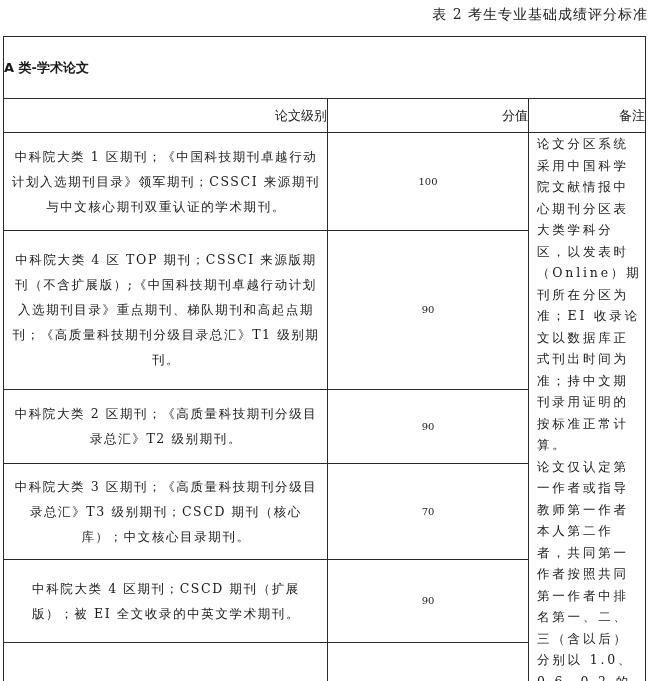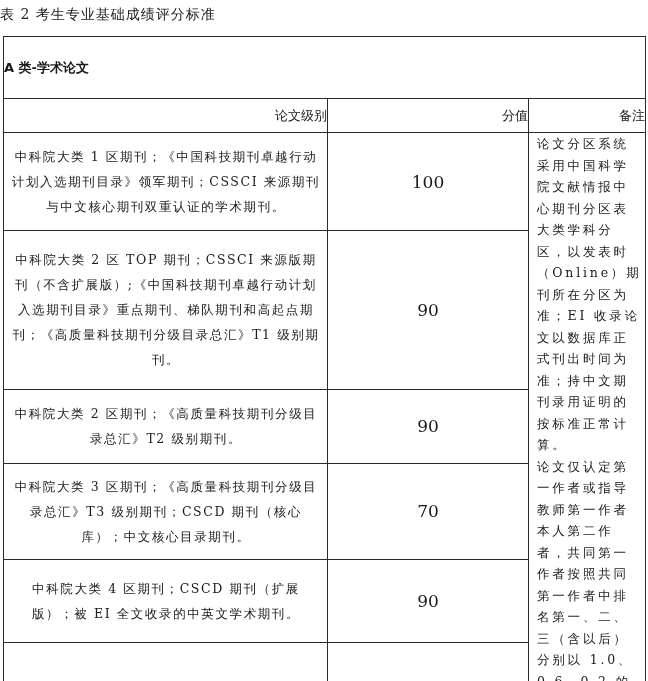--- a/index.html
+++ b/index.html
@@ -1,28 +1,28 @@
 <!DOCTYPE html>
 <html><head>
 <meta charset="utf-8">
 <style>
   html, body { margin:0; padding:0; background:#ffffff; }
   body { width:648px; height:681px; position:relative; overflow:hidden;
          font-family: "DejaVu Serif", "Liberation Serif", serif; color:#1a1a1a; }
-  .title { position:absolute; top:6px; left:0; width:648px; text-align:left;
+  .title { position:absolute; top:6px; left:0; width:648px; text-align:right;
            font-size:14px; letter-spacing:1px; color:#222; }
   table.grid { position:absolute; left:3px; top:36px; width:642px;
                border-collapse:collapse; table-layout:fixed; }
   table.grid td { border:1.5px solid #2a2a2a; padding:0; vertical-align:middle; }
   .sec-head { height:61px; font-family:"DejaVu Sans","Liberation Sans",sans-serif;
               font-weight:bold; font-size:13px; }
   .col-head { height:33px; text-align:right; font-size:13px; }
   .level { font-size:12.5px; line-height:25px; padding:0 6px 0 7px !important;
            letter-spacing:1.6px; text-align:center; }
-  .score { text-align:center; font-size:17px; }
+  .score { text-align:center; font-size:10px; }
   .remark { vertical-align:top !important; font-size:12.5px; line-height:21.5px;
             letter-spacing:2.8px; padding:0 2px 0 8px !important; }
   .remark p { margin:0; }
   .r1 { height:78px; }
   .r2 { height:101px; }
   .r3 { height:59px; }
   .r4 { height:75px; }
   .r5 { height:66px; }
   .r6 { height:74px; }
 </style>
@@ -48,21 +48,21 @@
   </tr>
   <tr class="r1">
     <td class="level">中科院大类 1 区期刊；《中国科技期刊卓越行动计划入选期刊目录》领军期刊；CSSCI 来源期刊与中文核心期刊双重认证的学术期刊。</td>
     <td class="score">100</td>
     <td class="remark" rowspan="6">
       <p>论文分区系统采用中国科学院文献情报中心期刊分区表大类学科分区，以发表时（Online）期刊所在分区为准；EI 收录论文以数据库正式刊出时间为准；持中文期刊录用证明的按标准正常计算。</p>
       <p>论文仅认定第一作者或指导教师第一作者本人第二作者，共同第一作者按照共同第一作者中排名第一、二、三（含以后）分别以 1.0、0.6、0.2 的权重进行计算。</p>
     </td>
   </tr>
   <tr class="r2">
-    <td class="level">中科院大类 2 区 TOP 期刊；CSSCI 来源版期刊（不含扩展版）;《中国科技期刊卓越行动计划入选期刊目录》重点期刊、梯队期刊和高起点期刊；《高质量科技期刊分级目录总汇》T1 级别期刊。</td>
+    <td class="level">中科院大类 4 区 TOP 期刊；CSSCI 来源版期刊（不含扩展版）;《中国科技期刊卓越行动计划入选期刊目录》重点期刊、梯队期刊和高起点期刊；《高质量科技期刊分级目录总汇》T1 级别期刊。</td>
     <td class="score">90</td>
   </tr>
   <tr class="r3">
     <td class="level">中科院大类 2 区期刊；《高质量科技期刊分级目录总汇》T2 级别期刊。</td>
     <td class="score">90</td>
   </tr>
   <tr class="r4">
     <td class="level">中科院大类 3 区期刊；《高质量科技期刊分级目录总汇》T3 级别期刊；CSCD 期刊（核心库）；中文核心目录期刊。</td>
     <td class="score">70</td>
   </tr>

